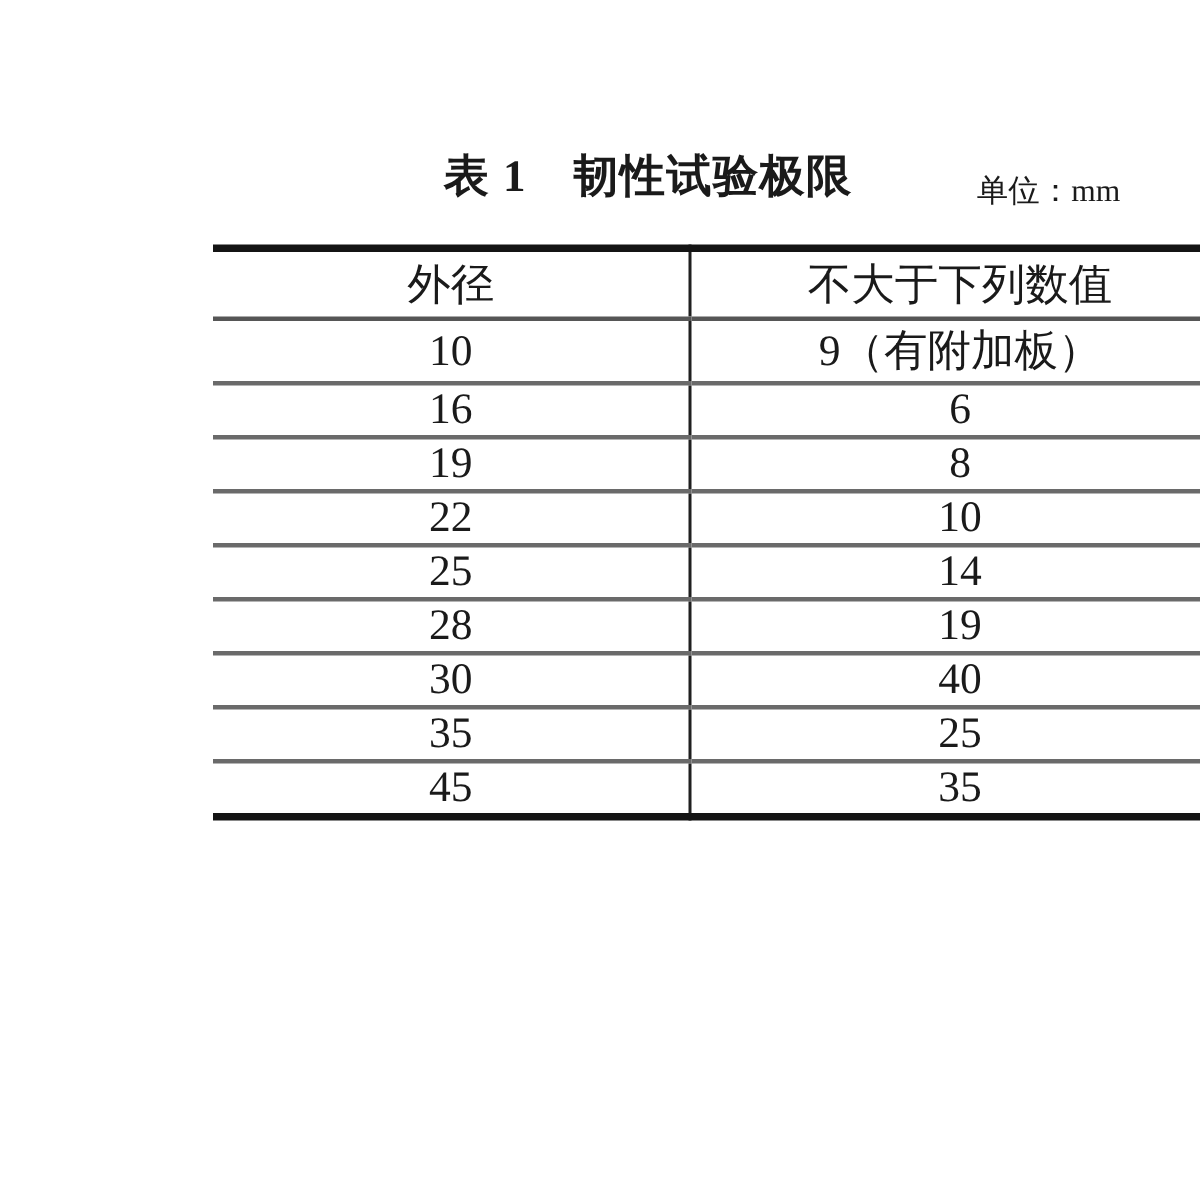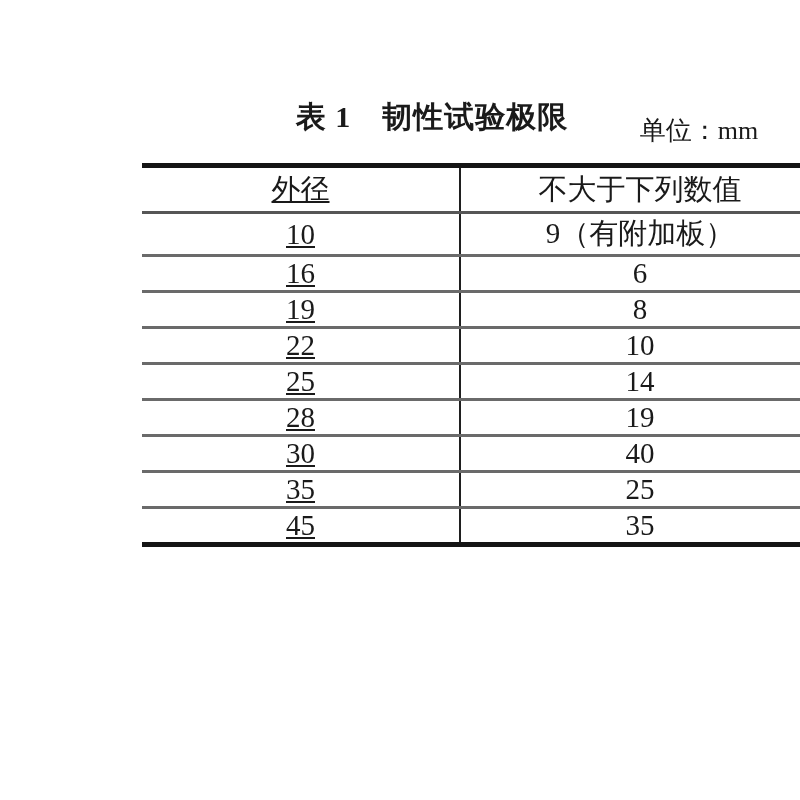--- a/index.html
+++ b/index.html
@@ -21,21 +21,21 @@
     text-align: center;
     font-size: 30px;
     font-weight: bold;
     letter-spacing: 1px;
     white-space: pre;
   }
   .unit-label {
     position: absolute;
     left: 560px; top: 49px; width: 150px;
     text-align: center;
-    font-size: 26px;
+    font-size: 21px;
   }
   .table-wrap {
     position: absolute;
     left: 62px; top: 83px; width: 677px;
   }
   table.spec-table {
     width: 100%;
     border-collapse: collapse;
     table-layout: fixed;
     border-top: 5px solid #141414;
@@ -51,21 +51,20 @@
     border-bottom: 3px solid #6a6a6a;
     overflow: hidden;
     white-space: nowrap;
   }
   .spec-table thead td {
     height: 47px;
     border-bottom: 3px solid #565656;
   }
   .spec-table td.col-left {
     border-right: 2px solid #1f1f1f;
-    text-decoration: underline;
   }
   .spec-table tbody tr:last-child td {
     border-bottom: none;
   }
 </style>
 </head>
 <body>
 
 <div class="page">
 

